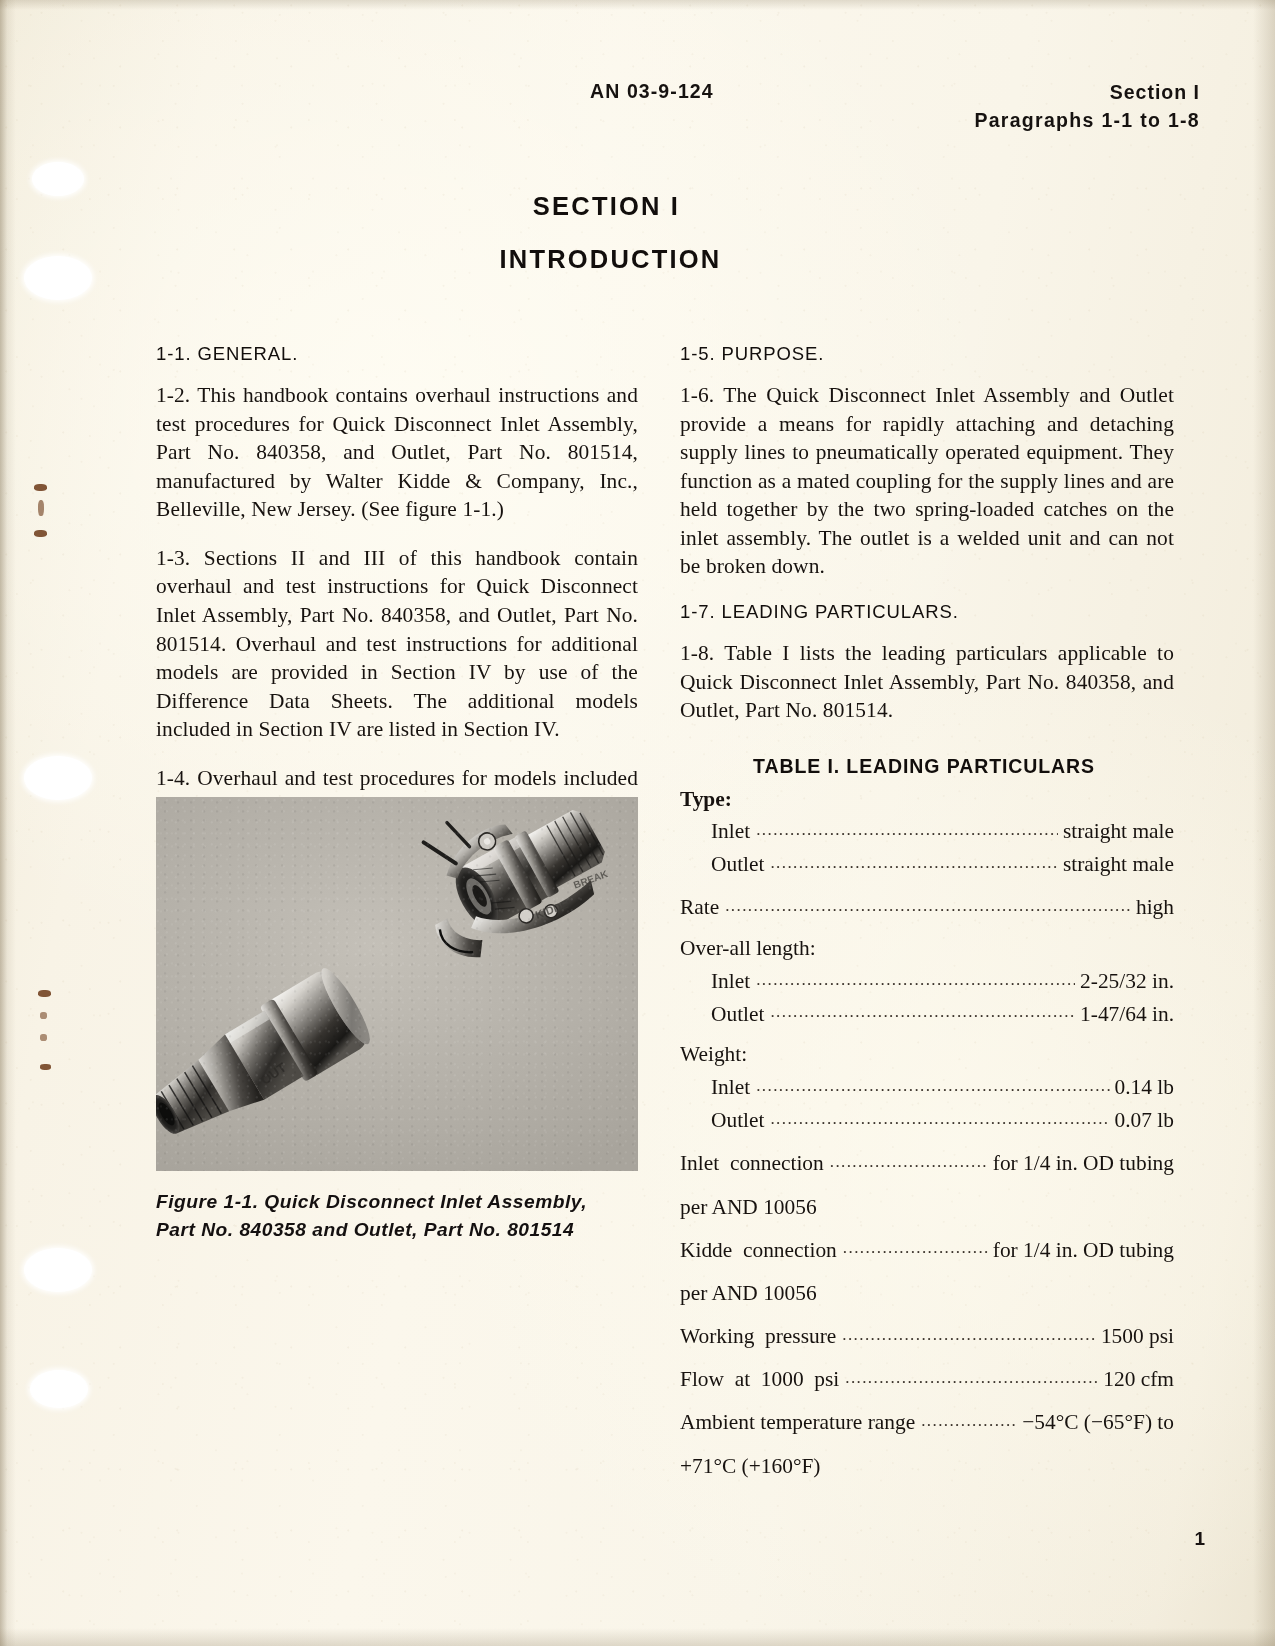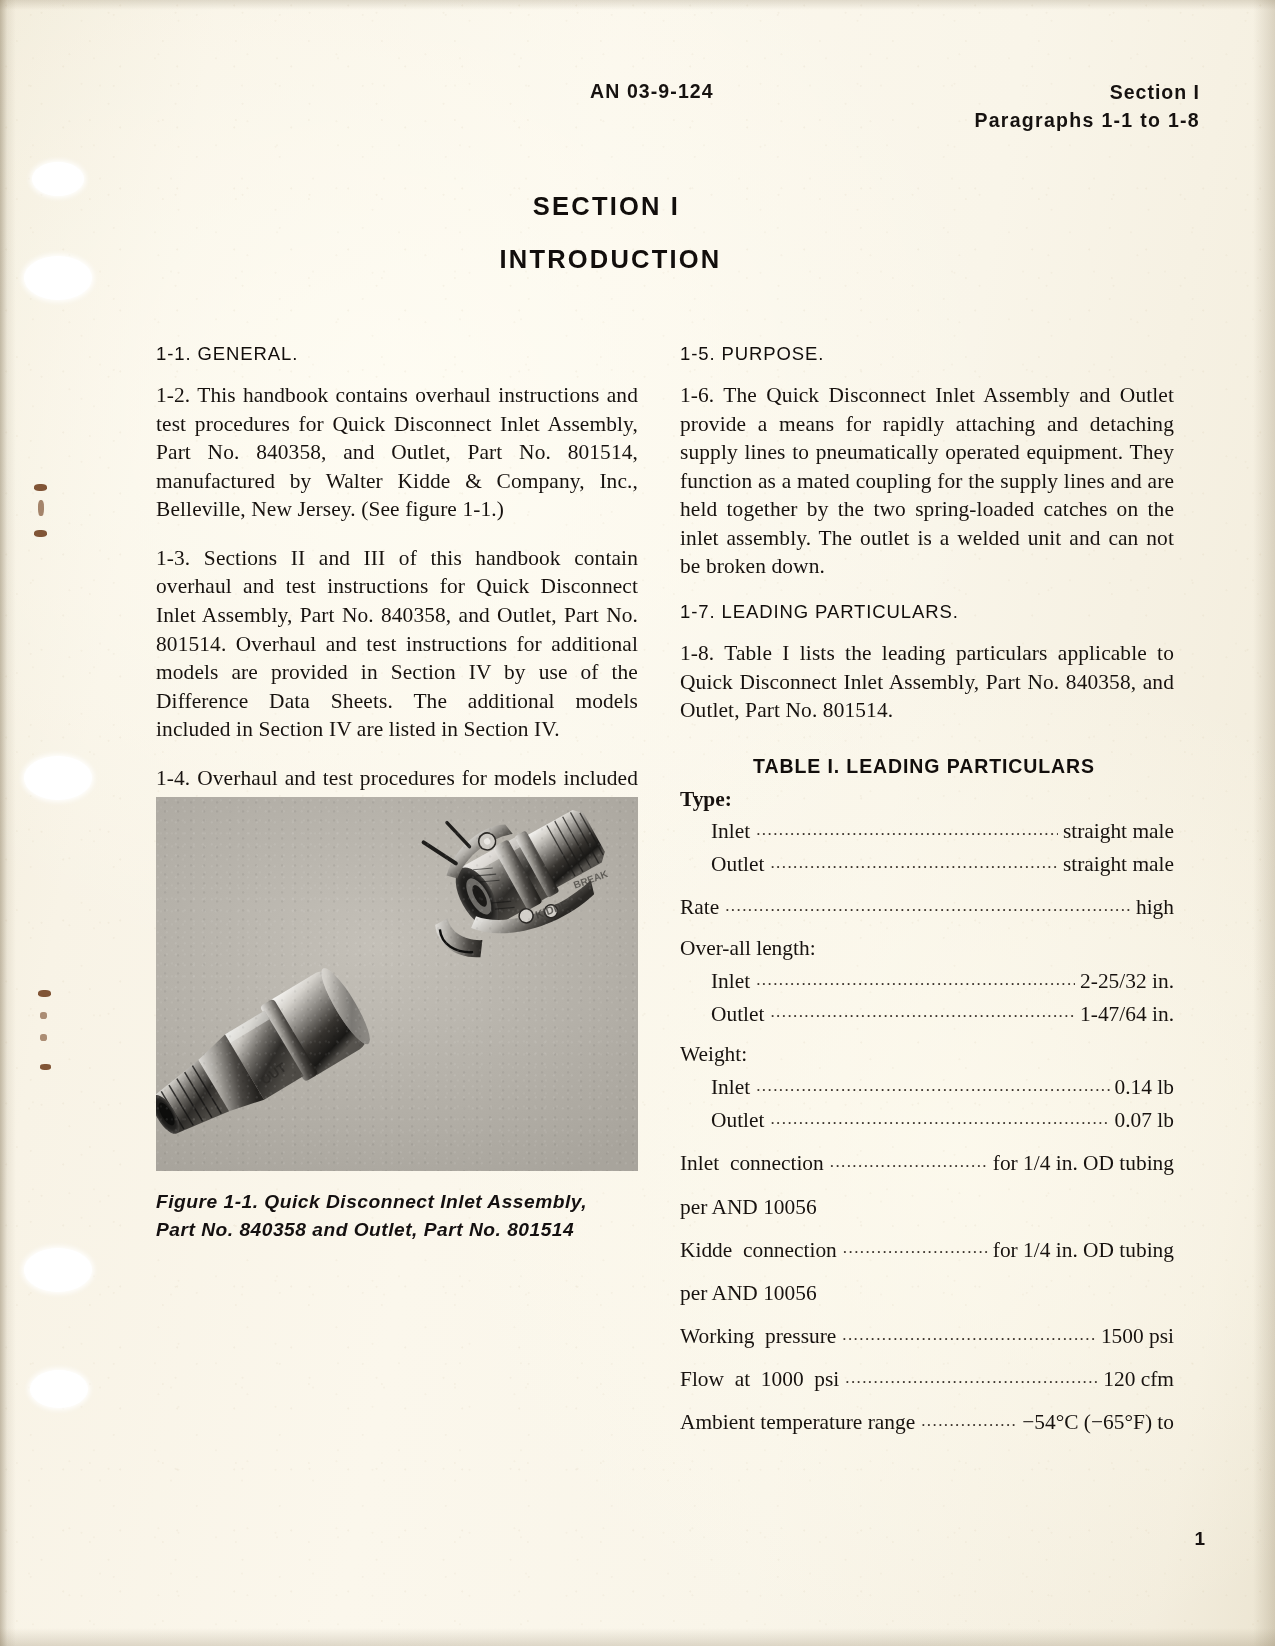--- a/index.html
+++ b/index.html
@@ -511,19 +511,20 @@
         <span class="lbl">Flow  at  1000  psi</span>
         <span class="lead">..........................................................................................</span>
         <span class="val">120 cfm</span>
       </div>
 
       <div class="trow gap">
         <span class="lbl">Ambient temperature range</span>
         <span class="lead">..........................................................................................</span>
         <span class="val">−54°C (−65°F) to</span>
       </div>
+      <div class="cont-line">+71°C (+160°F)</div>
 
     </div>
   </div>
 
   <div class="page-number">1</div>
 
 </div>
 
 </body></html>

